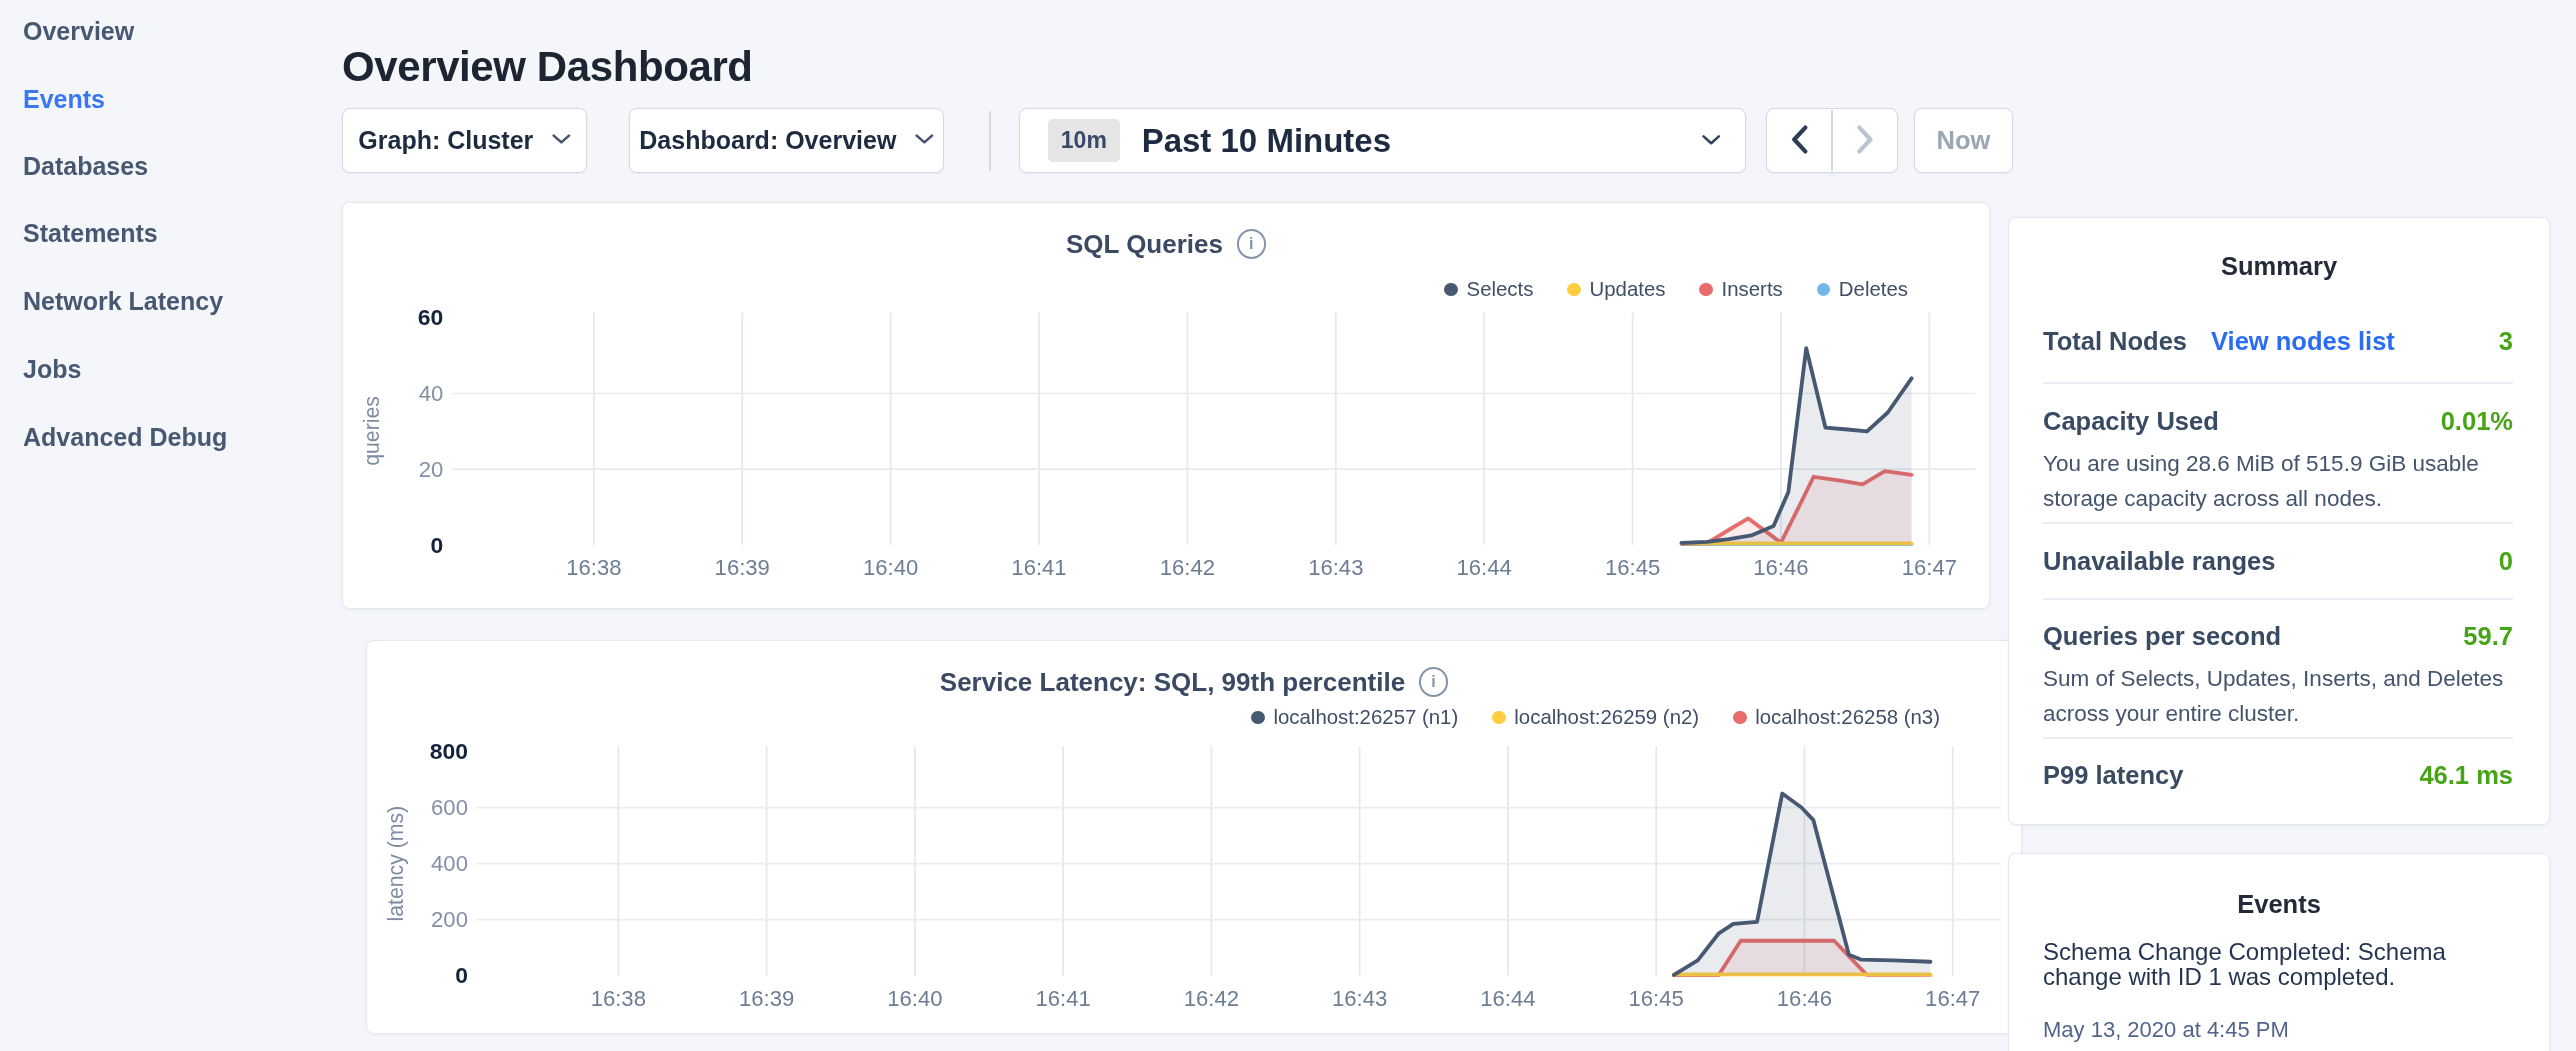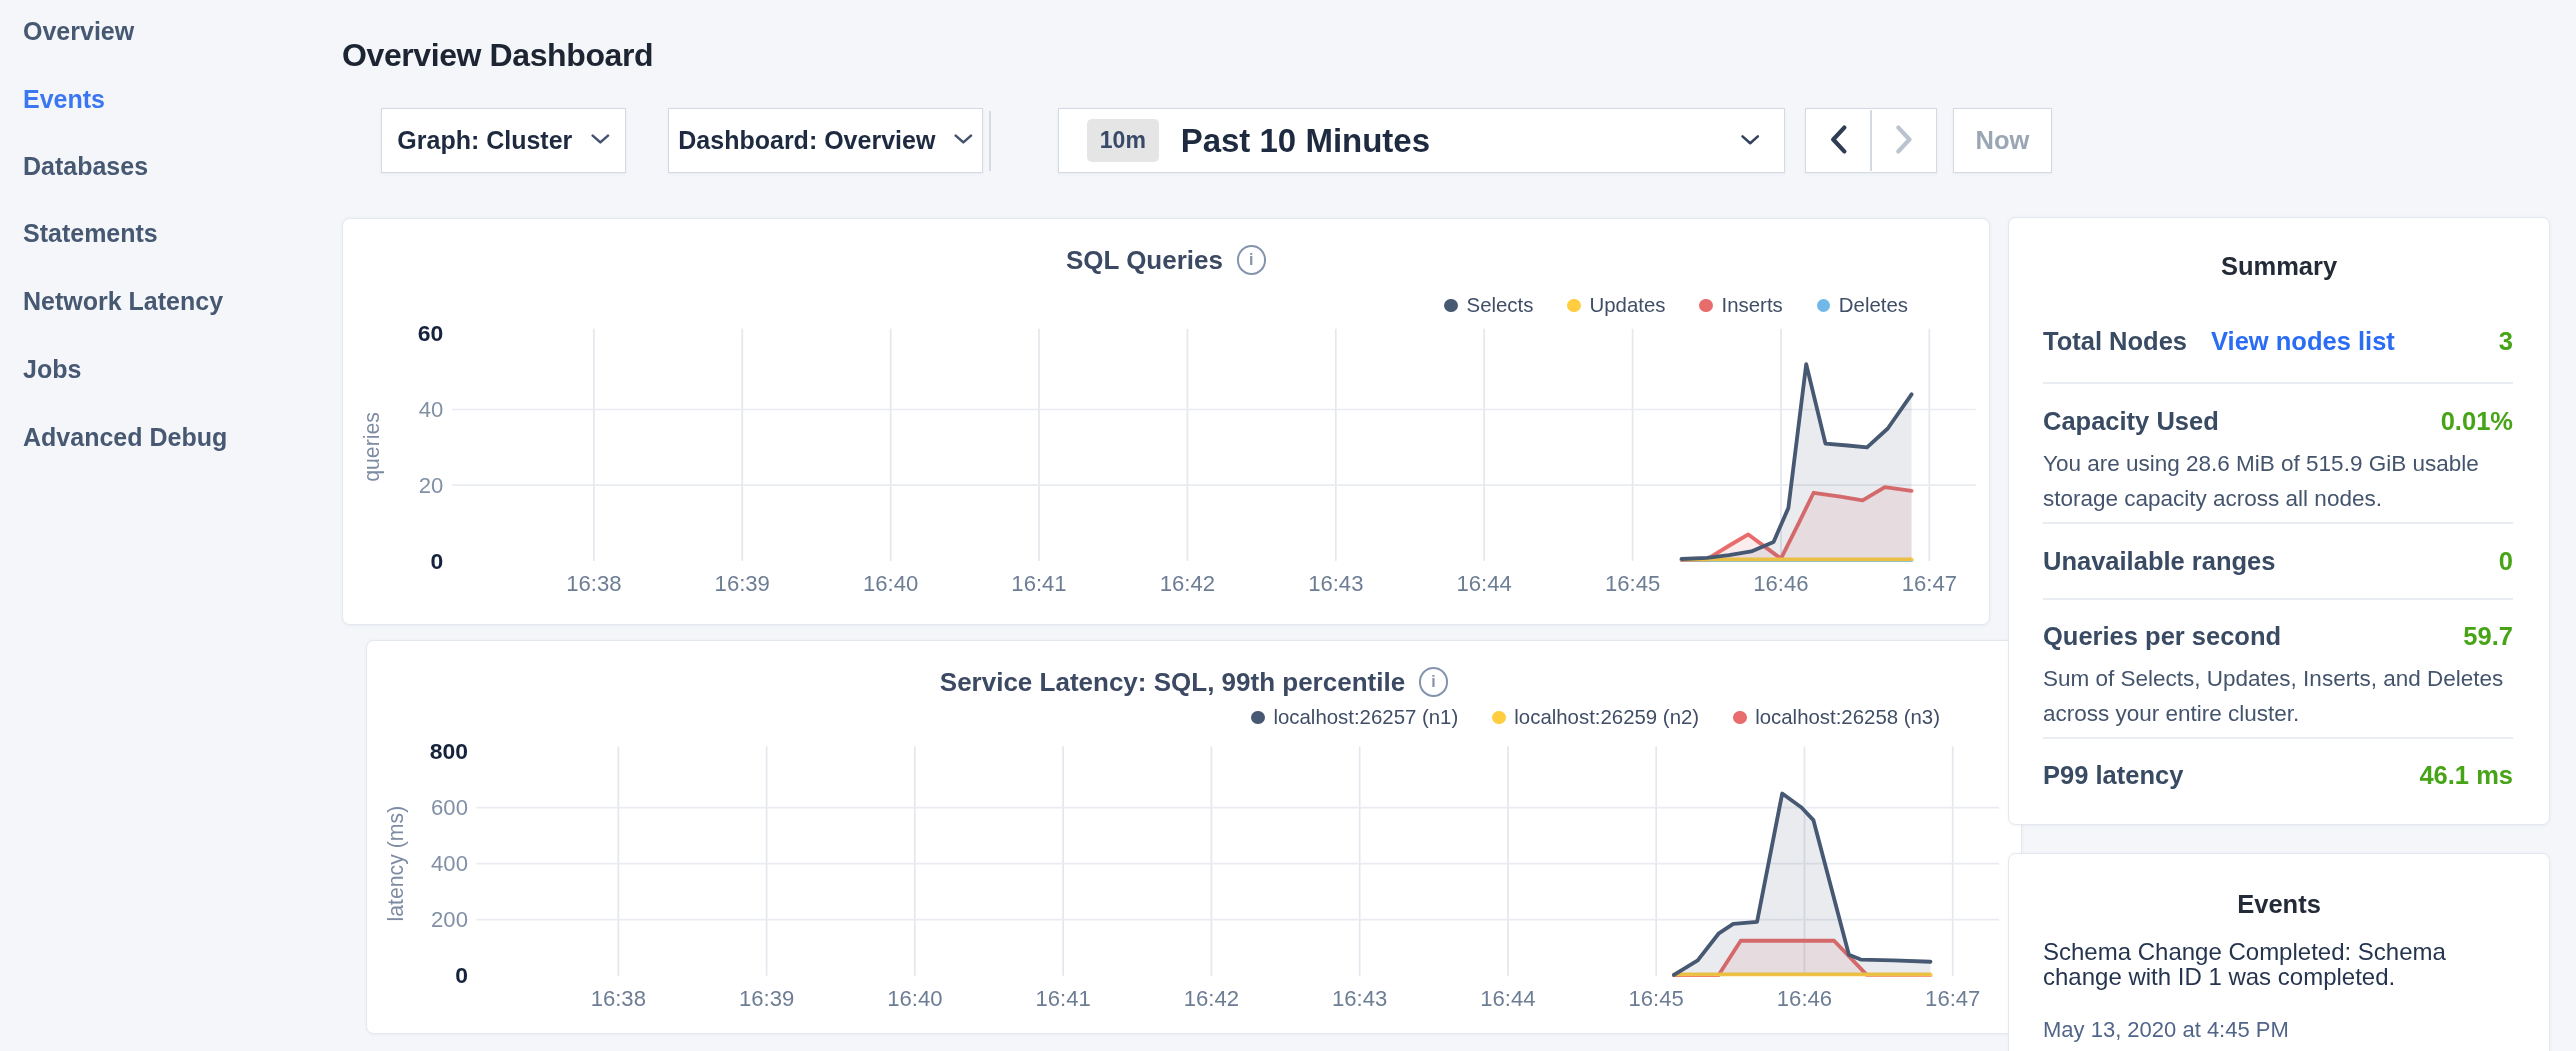--- a/index.html
+++ b/index.html
@@ -10,41 +10,41 @@
     -webkit-font-smoothing:antialiased;
     color:#394a63;
   }
   #app{position:absolute;inset:0;}
 
   
   .nav-item{position:absolute;left:23px;font-size:25px;font-weight:600;color:#475872;cursor:pointer;white-space:nowrap;}
   .nav-item.active{color:#3b77f0;}
 
   
-  .page-title{position:absolute;left:342px;top:15.3px;font-size:32px;font-weight:600;color:#1d2532;letter-spacing:-0.4px;}
-
-  .ctl{position:absolute;top:108px;height:65px;background:#fff;border:1.7px solid #d3dae3;border-radius:0;
-       box-sizing:border-box;display:flex;align-items:center;cursor:pointer;box-shadow:0 0.9px 2.6px rgba(40,60,90,0.06);margin-left:39px;}
+  .page-title{position:absolute;left:342px;top:15.3px;font-size:42px;font-weight:600;color:#1d2532;letter-spacing:-0.4px;}
+
+  .ctl{position:absolute;top:108px;height:65px;background:#fff;border:1.7px solid #d3dae3;border-radius:8px;
+       box-sizing:border-box;display:flex;align-items:center;cursor:pointer;box-shadow:0 0.9px 2.6px rgba(40,60,90,0.06);}
   .ctl-label{font-size:25px;font-weight:700;color:#1d2a40;white-space:nowrap;}
   .chev{display:inline-block;margin-left:18.7px;}
   .vdivider{position:absolute;left:989px;top:111px;width:1.7px;height:60px;background:#d7dce4;}
 
   .time-badge{background:#e5e5e5;border-radius:5.1px;padding:7.7px 12.8px;font-size:23px;font-weight:700;color:#39496a;margin:0 22px 0 0;}
   .timepicker-chev{position:absolute;right:24px;top:24px;}
 
   .arrow-cell{width:65px;height:61px;display:flex;align-items:center;justify-content:center;}
   .arrow-sep{width:1.7px;height:61px;background:#d3dae3;}
 
   .now-btn{justify-content:center;}
   .now-label{font-size:25.5px;font-weight:700;color:#9ba6b5;}
 
   
   .card{position:absolute;background:#fff;border:1.7px solid #e3e8ef;border-radius:7.7px;box-sizing:border-box;
         box-shadow:0 0.9px 3.4px rgba(40,60,90,0.05);}
-  #chart-card-1{left:342px;top:218px;width:1648px;height:407px;padding-left:6px;}
+  #chart-card-1{left:342px;top:202px;width:1648px;height:407px;padding-left:6px;}
   #chart-card-2{left:342px;top:640px;width:1656px;height:394px;margin-left:24px;}
   #summary-card{left:2008px;top:217px;width:542px;height:608px;}
   #events-card{left:2008px;top:853px;width:542px;height:357px;}
 
   .chart-title-row{position:absolute;left:0;top:25.5px;width:100%;display:flex;align-items:center;justify-content:center;gap:13.6px;}
   .chart-title{font-size:26px;font-weight:700;color:#3c4963;}
   .info-icon{width:25.5px;height:25.5px;border:2.1px solid #8494ac;border-radius:50%;display:inline-flex;align-items:center;justify-content:center;
              font-size:16px;font-weight:700;color:#8494ac;font-style:normal;}
   .legend{position:absolute;right:81px;display:flex;align-items:center;gap:34px;}
   #legend-1{top:75px;}

